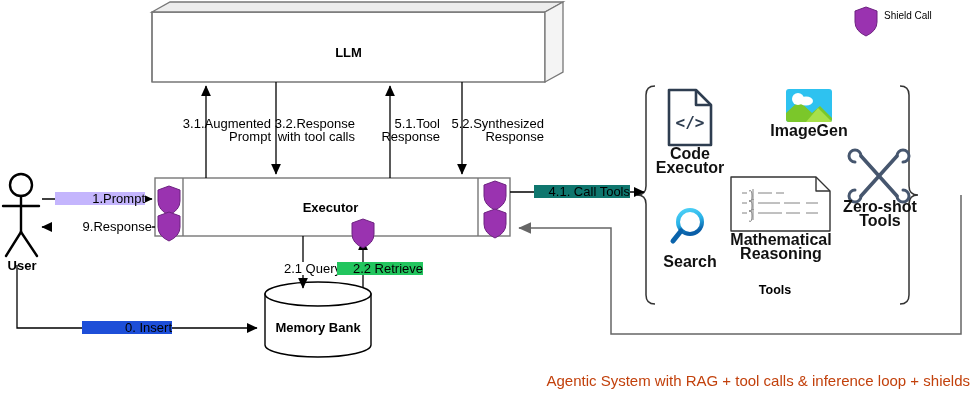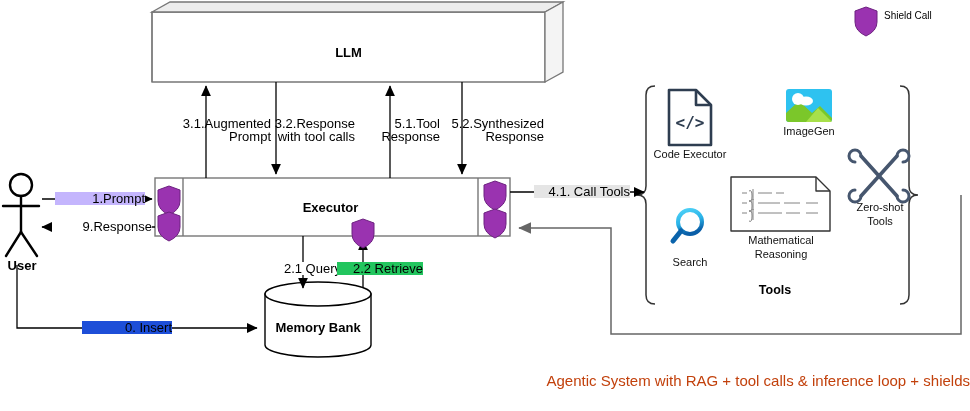--- a/index.html
+++ b/index.html
@@ -3,21 +3,21 @@
 <meta charset="utf-8">
 <style>
   html,body{margin:0;padding:0;background:#ffffff;}
   body{width:970px;height:411px;position:relative;overflow:hidden;
        font-family:"Liberation Sans","DejaVu Sans",sans-serif;color:#000;}
   .stage{position:absolute;left:0;top:0;width:970px;height:411px;}
   svg.layer{position:absolute;left:0;top:0;width:970px;height:411px;}
   .lbl{position:absolute;font-size:13px;line-height:13px;color:#000;
        text-align:right;white-space:pre-line;}
   .node-title{position:absolute;font-weight:bold;font-size:13px;text-align:center;}
-  .tool-cap{position:absolute;font-size:11px;line-height:14px;text-align:center;color:#111;white-space:pre-line;}
+  .tool-cap{position:absolute;font-size:16px;line-height:14px;text-align:center;color:#111;white-space:pre-line;font-weight:bold;}
   .caption{position:absolute;left:0;top:372px;width:970px;text-align:right;
            font-size:15px;color:#c2410c;}
   .legend-txt{position:absolute;font-size:10px;text-align:right;}
 </style>
 </head>
 <body>
 
 <div class="stage">
 
   <svg class="layer" viewBox="0 0 970 411">
@@ -172,21 +172,21 @@
 Response</div>
 
   <div class="lbl" style="left:55px;top:192px;width:90px;background:#c4b5fd;">1.Prompt</div>
   <div class="lbl" style="left:52px;top:220px;width:100px;background:#fff;">9.Response</div>
 
   <div class="lbl" style="left:265px;top:262px;width:76px;background:#fff;">2.1 Query</div>
   <div class="lbl" style="left:337px;top:262px;width:86px;background:#22c55e;">2.2 Retrieve</div>
 
   <div class="lbl" style="left:82px;top:321px;width:90px;background:#1d4ed8;">0. Insert</div>
 
-  <div class="lbl" style="left:534px;top:185px;width:96px;background:#e5e5e5;">4.1. Call Tools</div>
+  <div class="lbl" style="left:534px;top:185px;width:96px;background:#0f766e;">4.1. Call Tools</div>
 
   <div class="tool-cap" style="left:640px;top:147px;width:100px;">Code Executor</div>
   <div class="tool-cap" style="left:764px;top:124px;width:90px;">ImageGen</div>
   <div class="tool-cap" style="left:650px;top:255px;width:80px;">Search</div>
   <div class="tool-cap" style="left:722px;top:233px;width:118px;">Mathematical
 Reasoning</div>
   <div class="tool-cap" style="left:838px;top:200px;width:84px;">Zero-shot
 Tools</div>
 
   <div class="legend-txt" style="left:884px;top:10px;">Shield Call</div>

